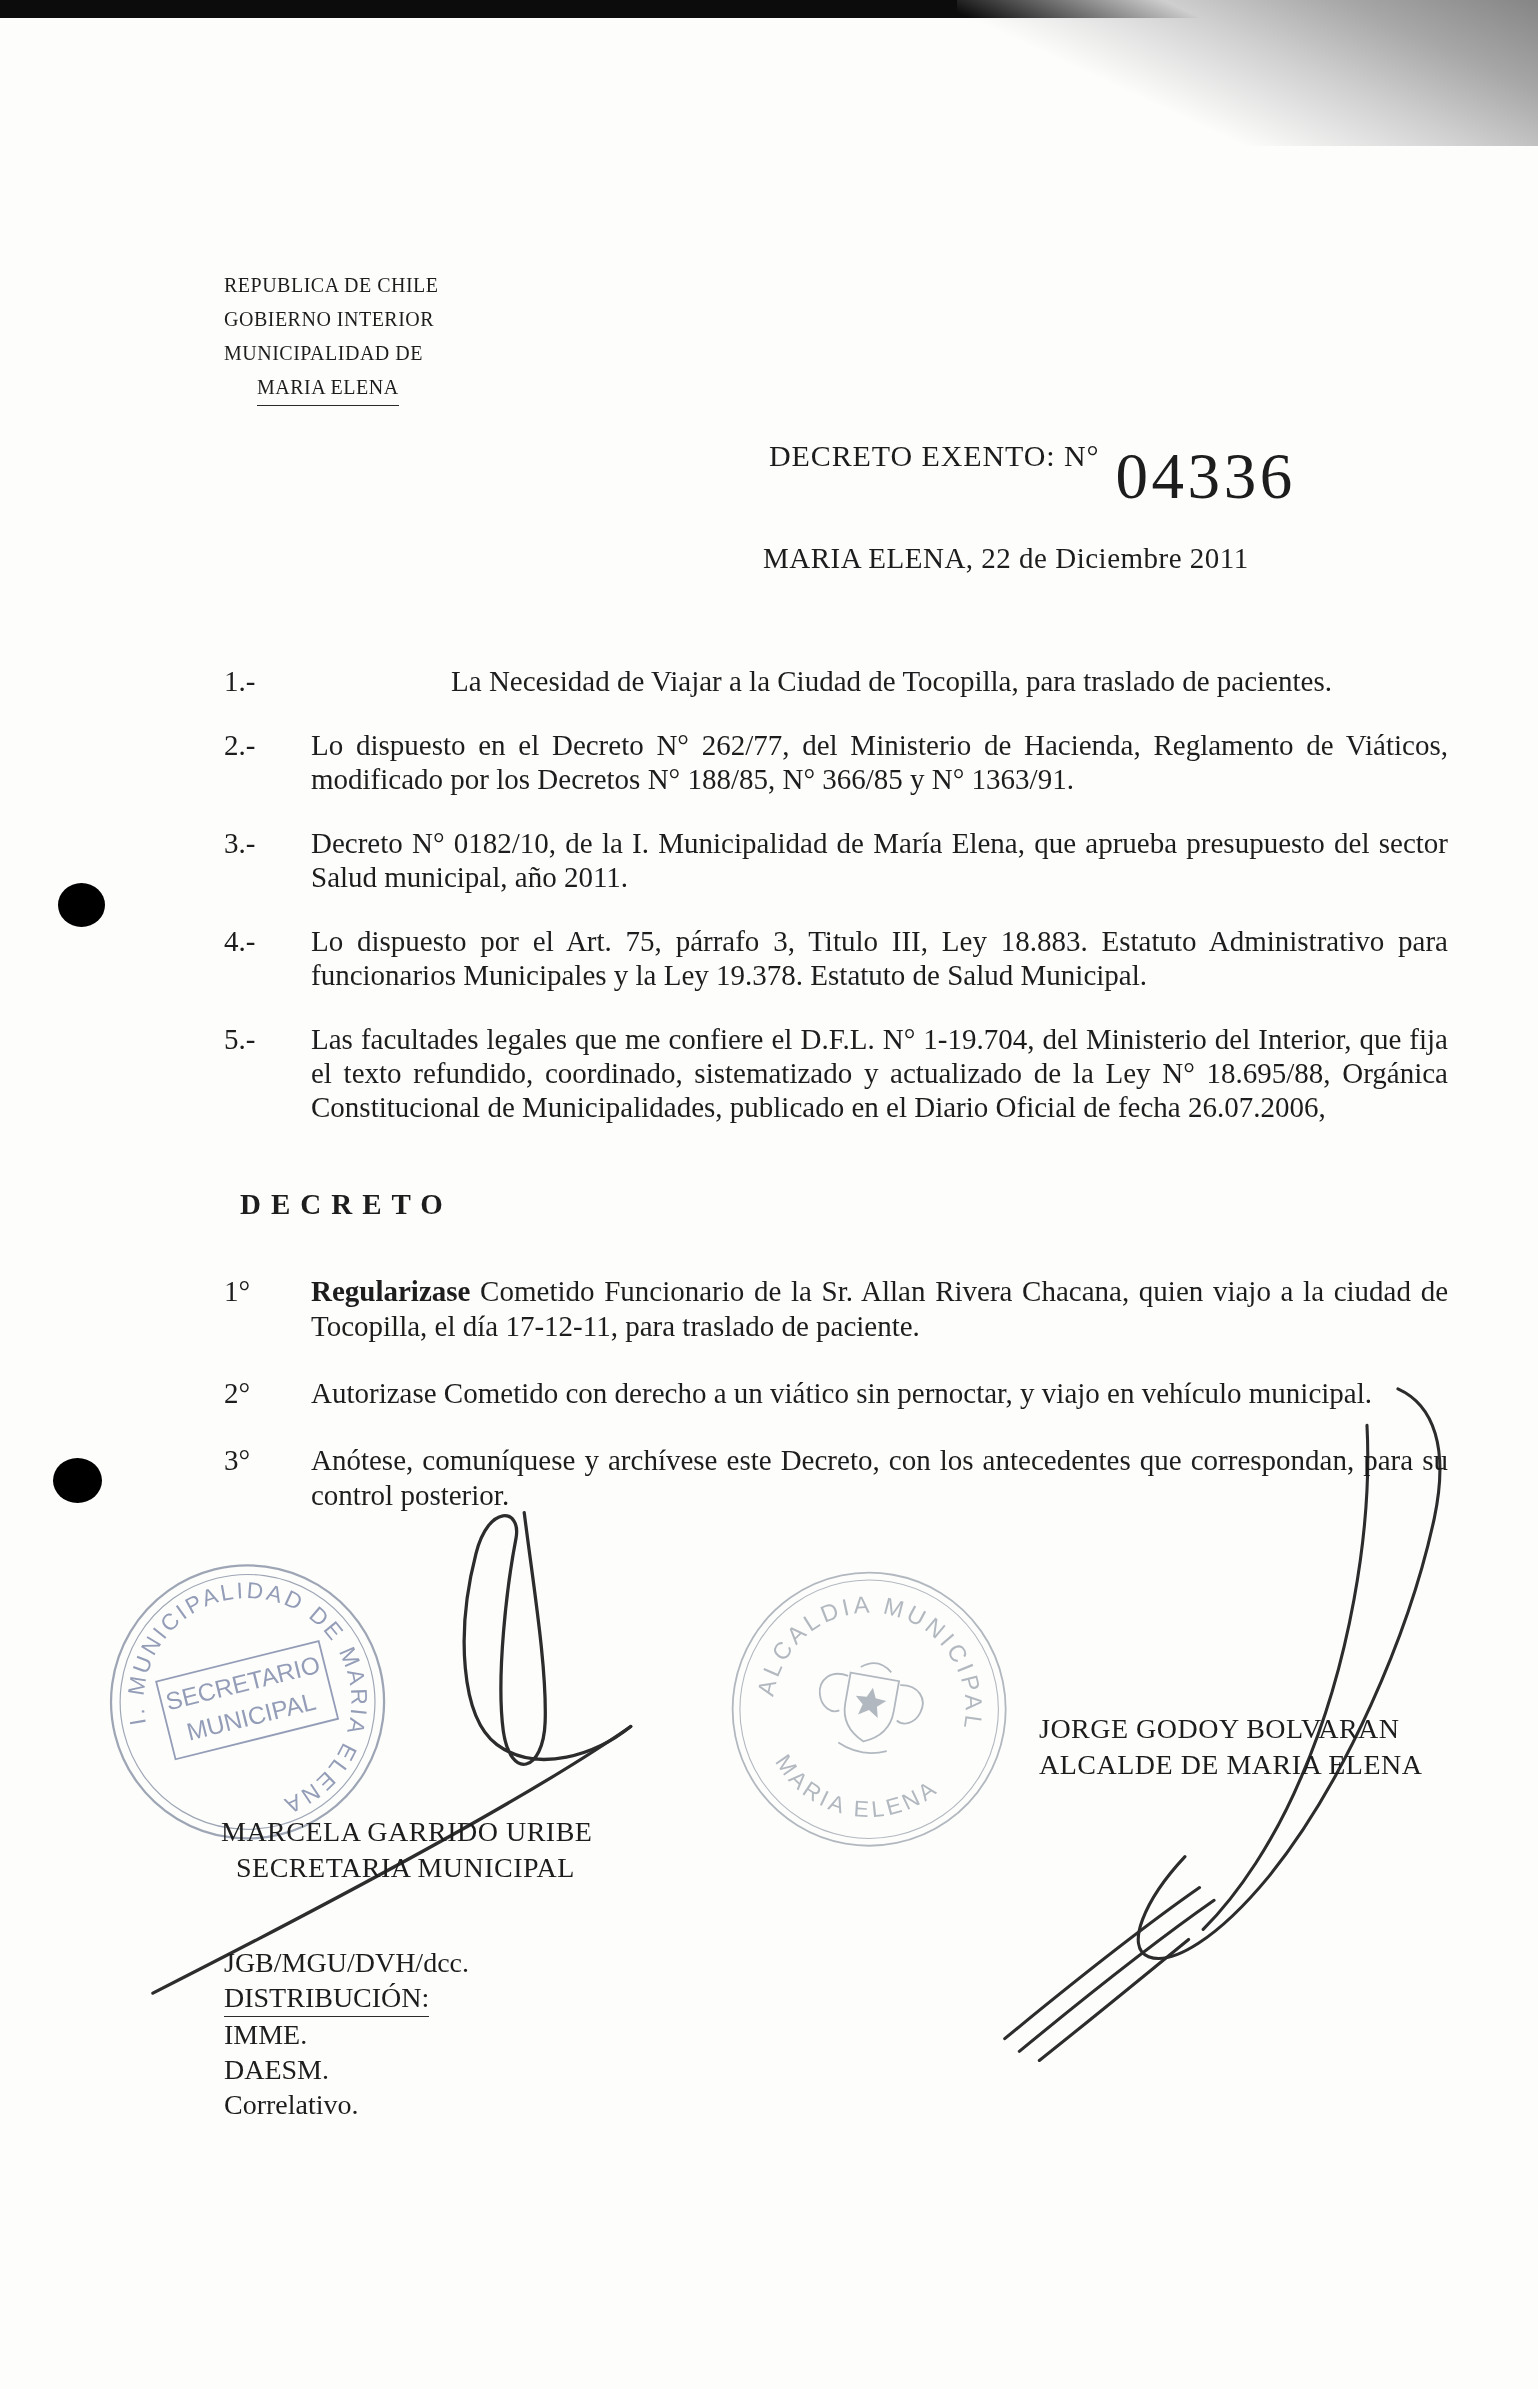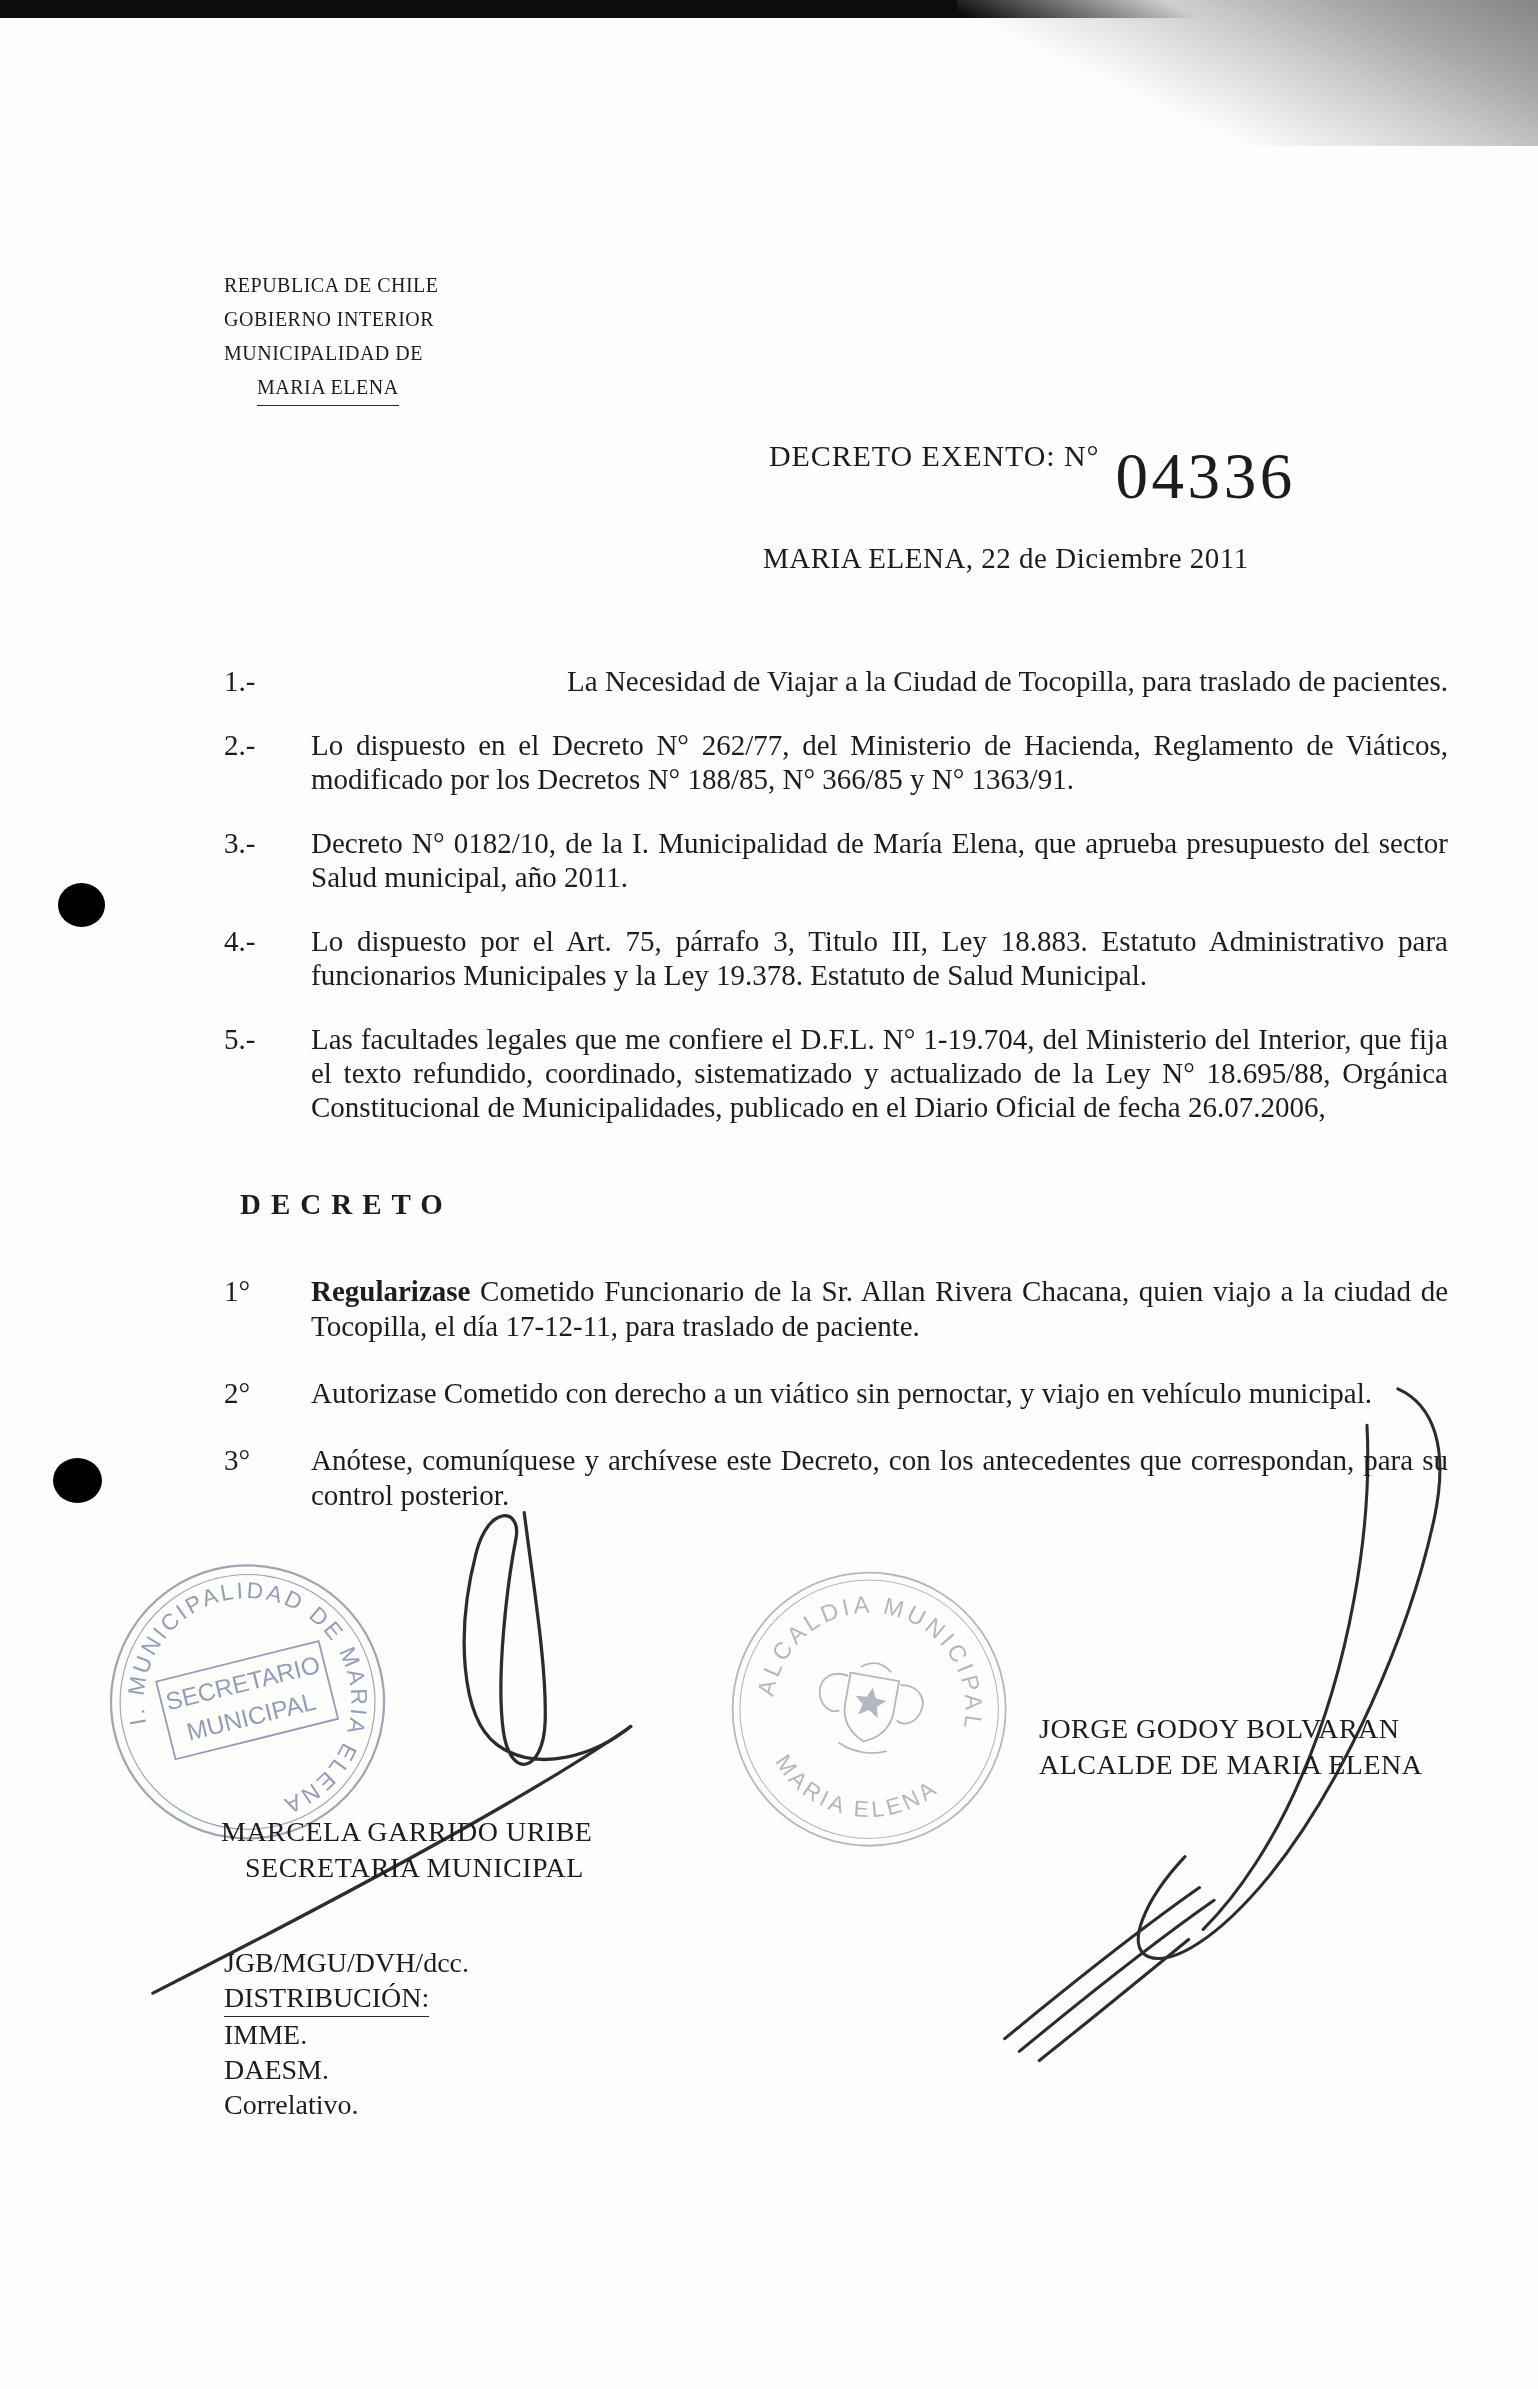--- a/index.html
+++ b/index.html
@@ -28,21 +28,21 @@
   .decree-number { font-size:65px; letter-spacing:3.6px; }
 
   .date-line { position:absolute; left:763px; top:542px; font-size:29px; letter-spacing:0.5px; white-space:nowrap; }
 
   .vistos { position:absolute; left:224px; top:606px; font-size:29px; letter-spacing:0.5px; }
 
   .items { position:absolute; left:224px; top:664px; width:1224px; }
   .item { display:flex; margin-bottom:30px; font-size:29px; line-height:34px; }
   .item .num { width:87px; flex:none; }
   .item .txt { flex:1; text-align:justify; }
-  .item .txt.left { text-align:right;margin-left:24px; }
+  .item .txt.left { text-align:center;margin-left:24px; }
 
   .decreto-heading { position:absolute; left:240px; top:1188px; font-size:29px; font-weight:bold; letter-spacing:10px; }
 
   .resos { position:absolute; left:224px; top:1274px; width:1224px; }
   .reso { display:flex; margin-bottom:32px; font-size:29px; line-height:35px; }
   .reso .num { width:87px; flex:none; }
   .reso .txt { flex:1; text-align:justify; }
   .reso .lead { font-weight:bold; }
 
   .sig-name { position:absolute; font-size:28px; line-height:36px; letter-spacing:0.5px; }
@@ -168,21 +168,21 @@
       <path d="M 1536 1526 C 1576 1544 1592 1592 1576 1668 C 1549 1794 1478 1958 1394 2062 C 1338 2130 1288 2160 1262 2150 C 1236 2140 1257 2088 1302 2040"></path>
       <path d="M 1502 1566 C 1508 1682 1482 1832 1430 1952 C 1401 2021 1361 2081 1322 2120"></path>
       <path d="M 1104 2240 C 1172 2184 1252 2120 1318 2074"></path>
       <path d="M 1120 2254 C 1188 2198 1268 2134 1334 2088"></path>
       <path d="M 1142 2264 C 1196 2221 1256 2172 1306 2131"></path>
     </g>
   </svg>
 
   <div class="sig-name sec-name">
     <div>MARCELA GARRIDO URIBE</div>
-    <div style="margin-left:24px">SECRETARIA MUNICIPAL</div>
+    <div style="margin-left:15px">SECRETARIA MUNICIPAL</div>
   </div>
 
   <div class="sig-name mayor-name">
     <div>JORGE GODOY BOLVARAN</div>
     <div>ALCALDE DE MARIA ELENA</div>
   </div>
 
   <div class="footer">
     <div>JGB/MGU/DVH/dcc.</div>
     <div><span class="uline">DISTRIBUCIÓN:</span></div>

